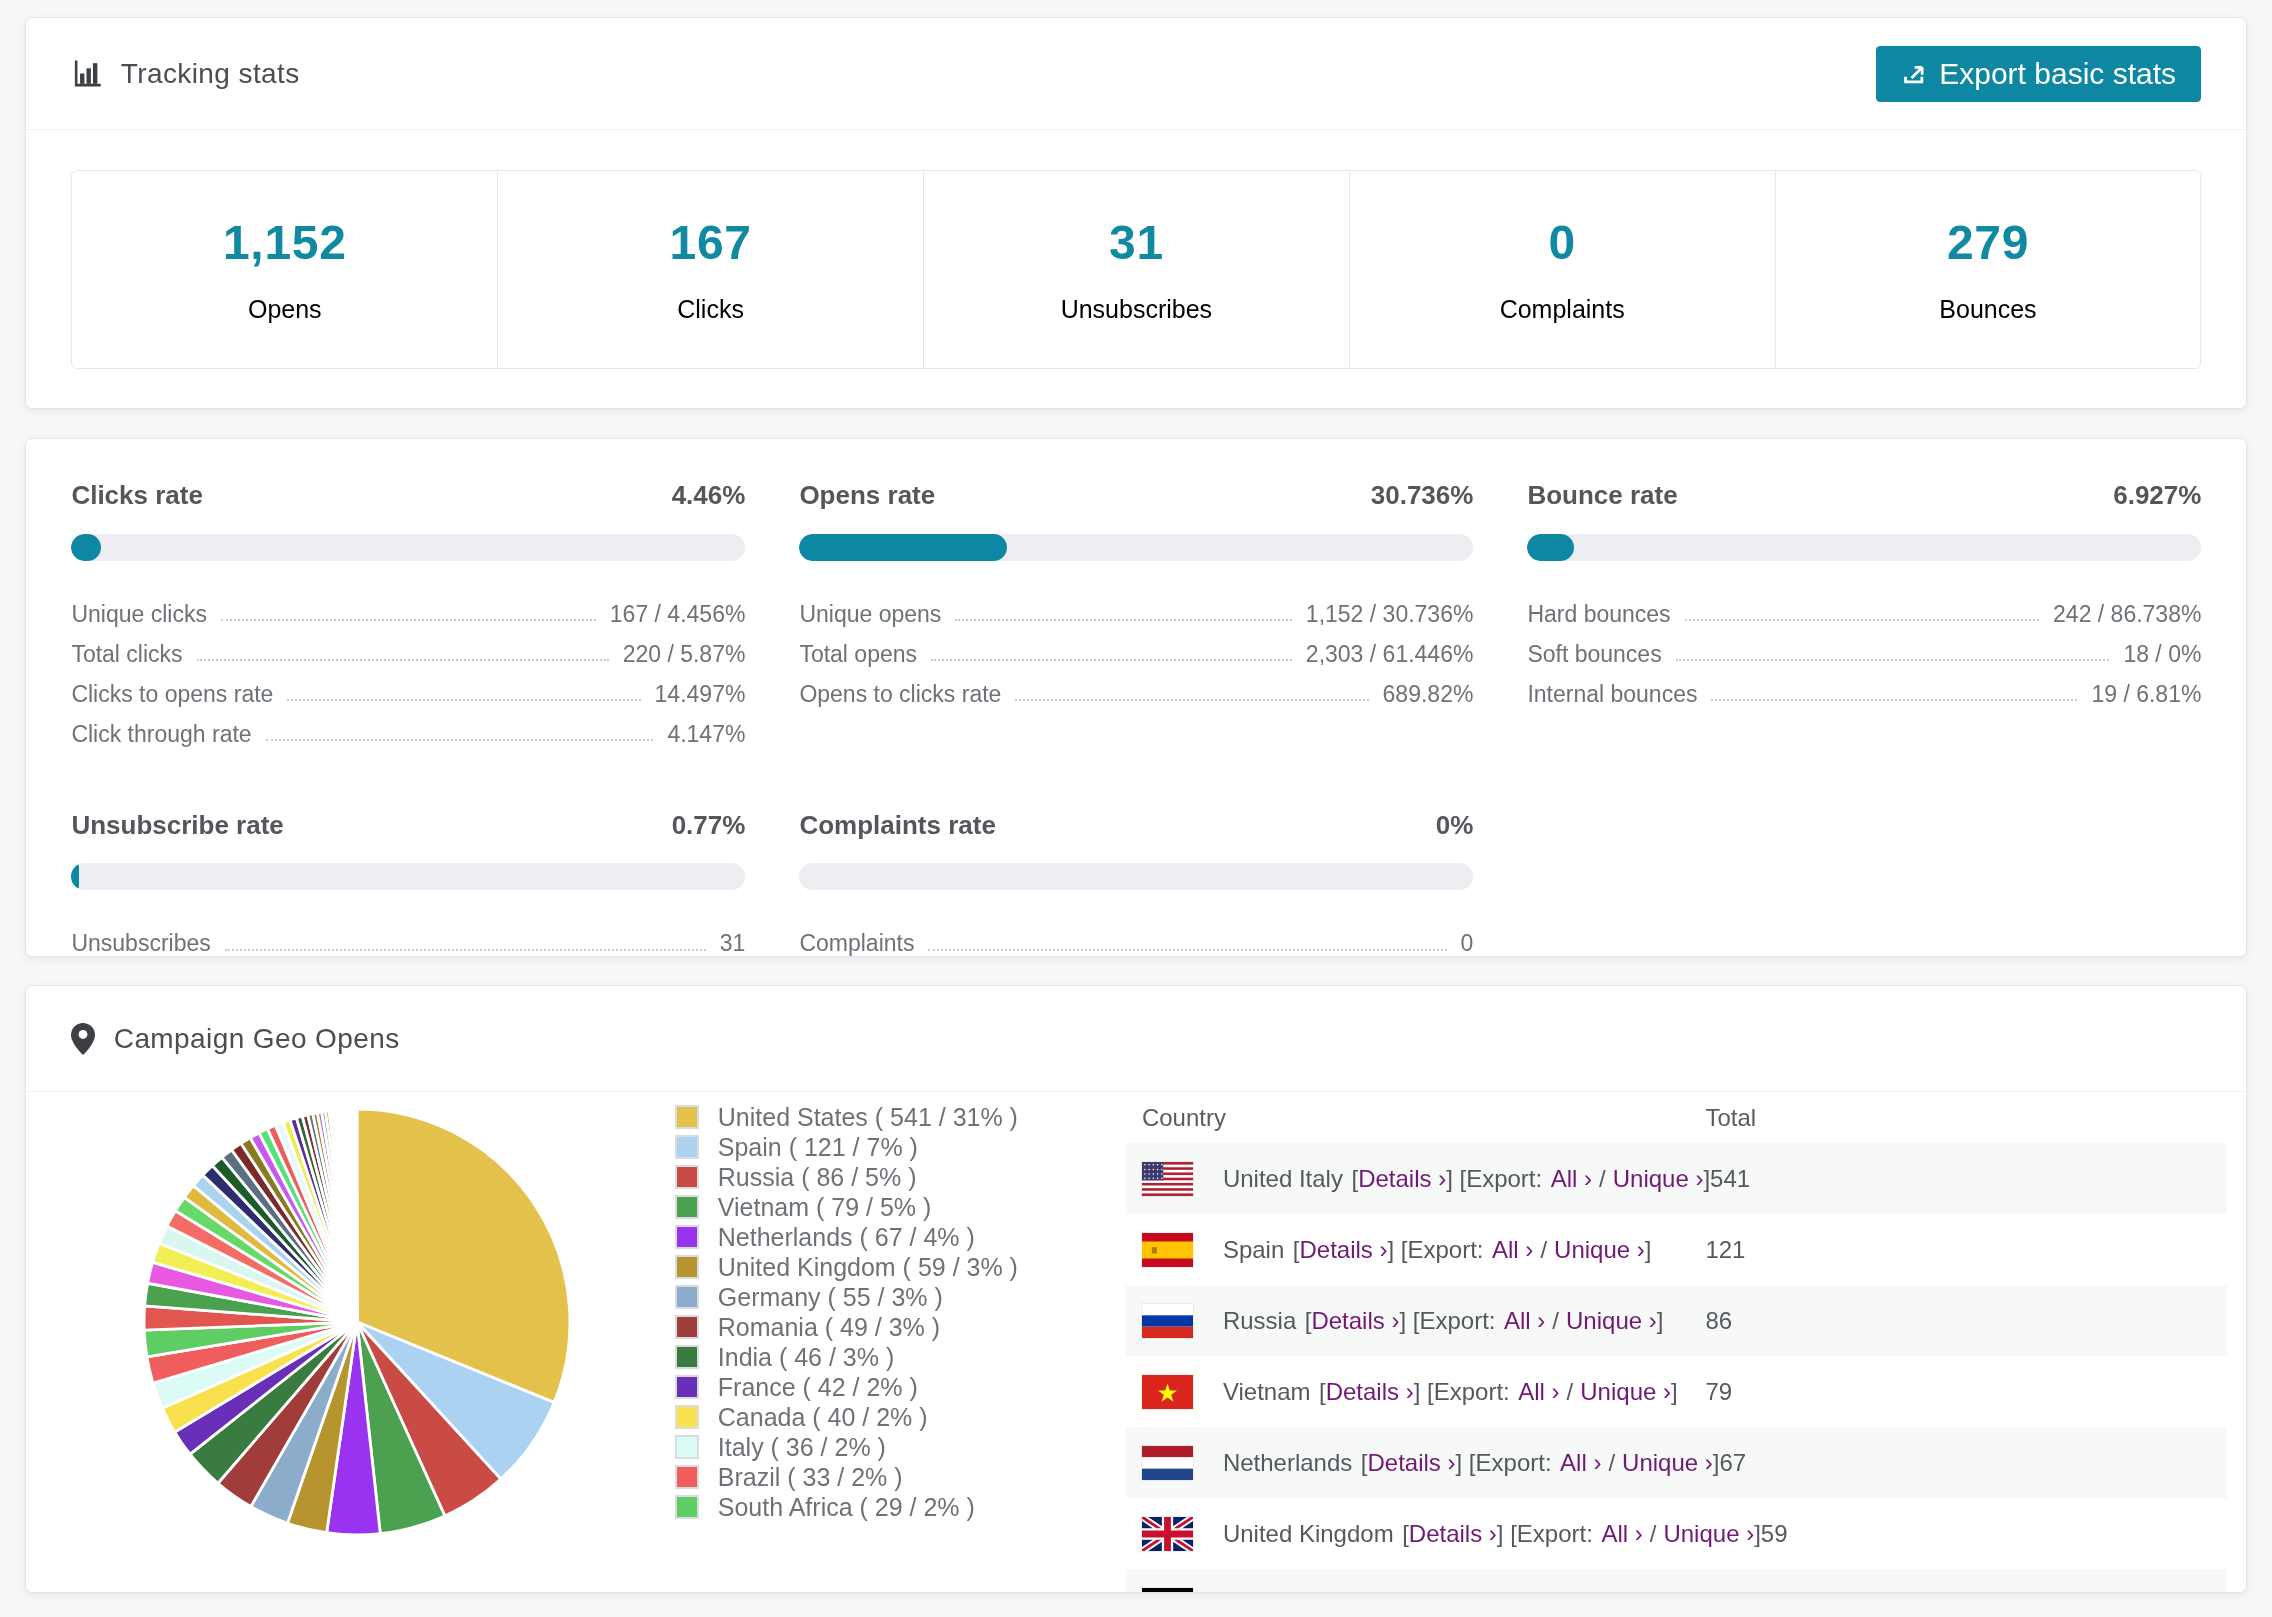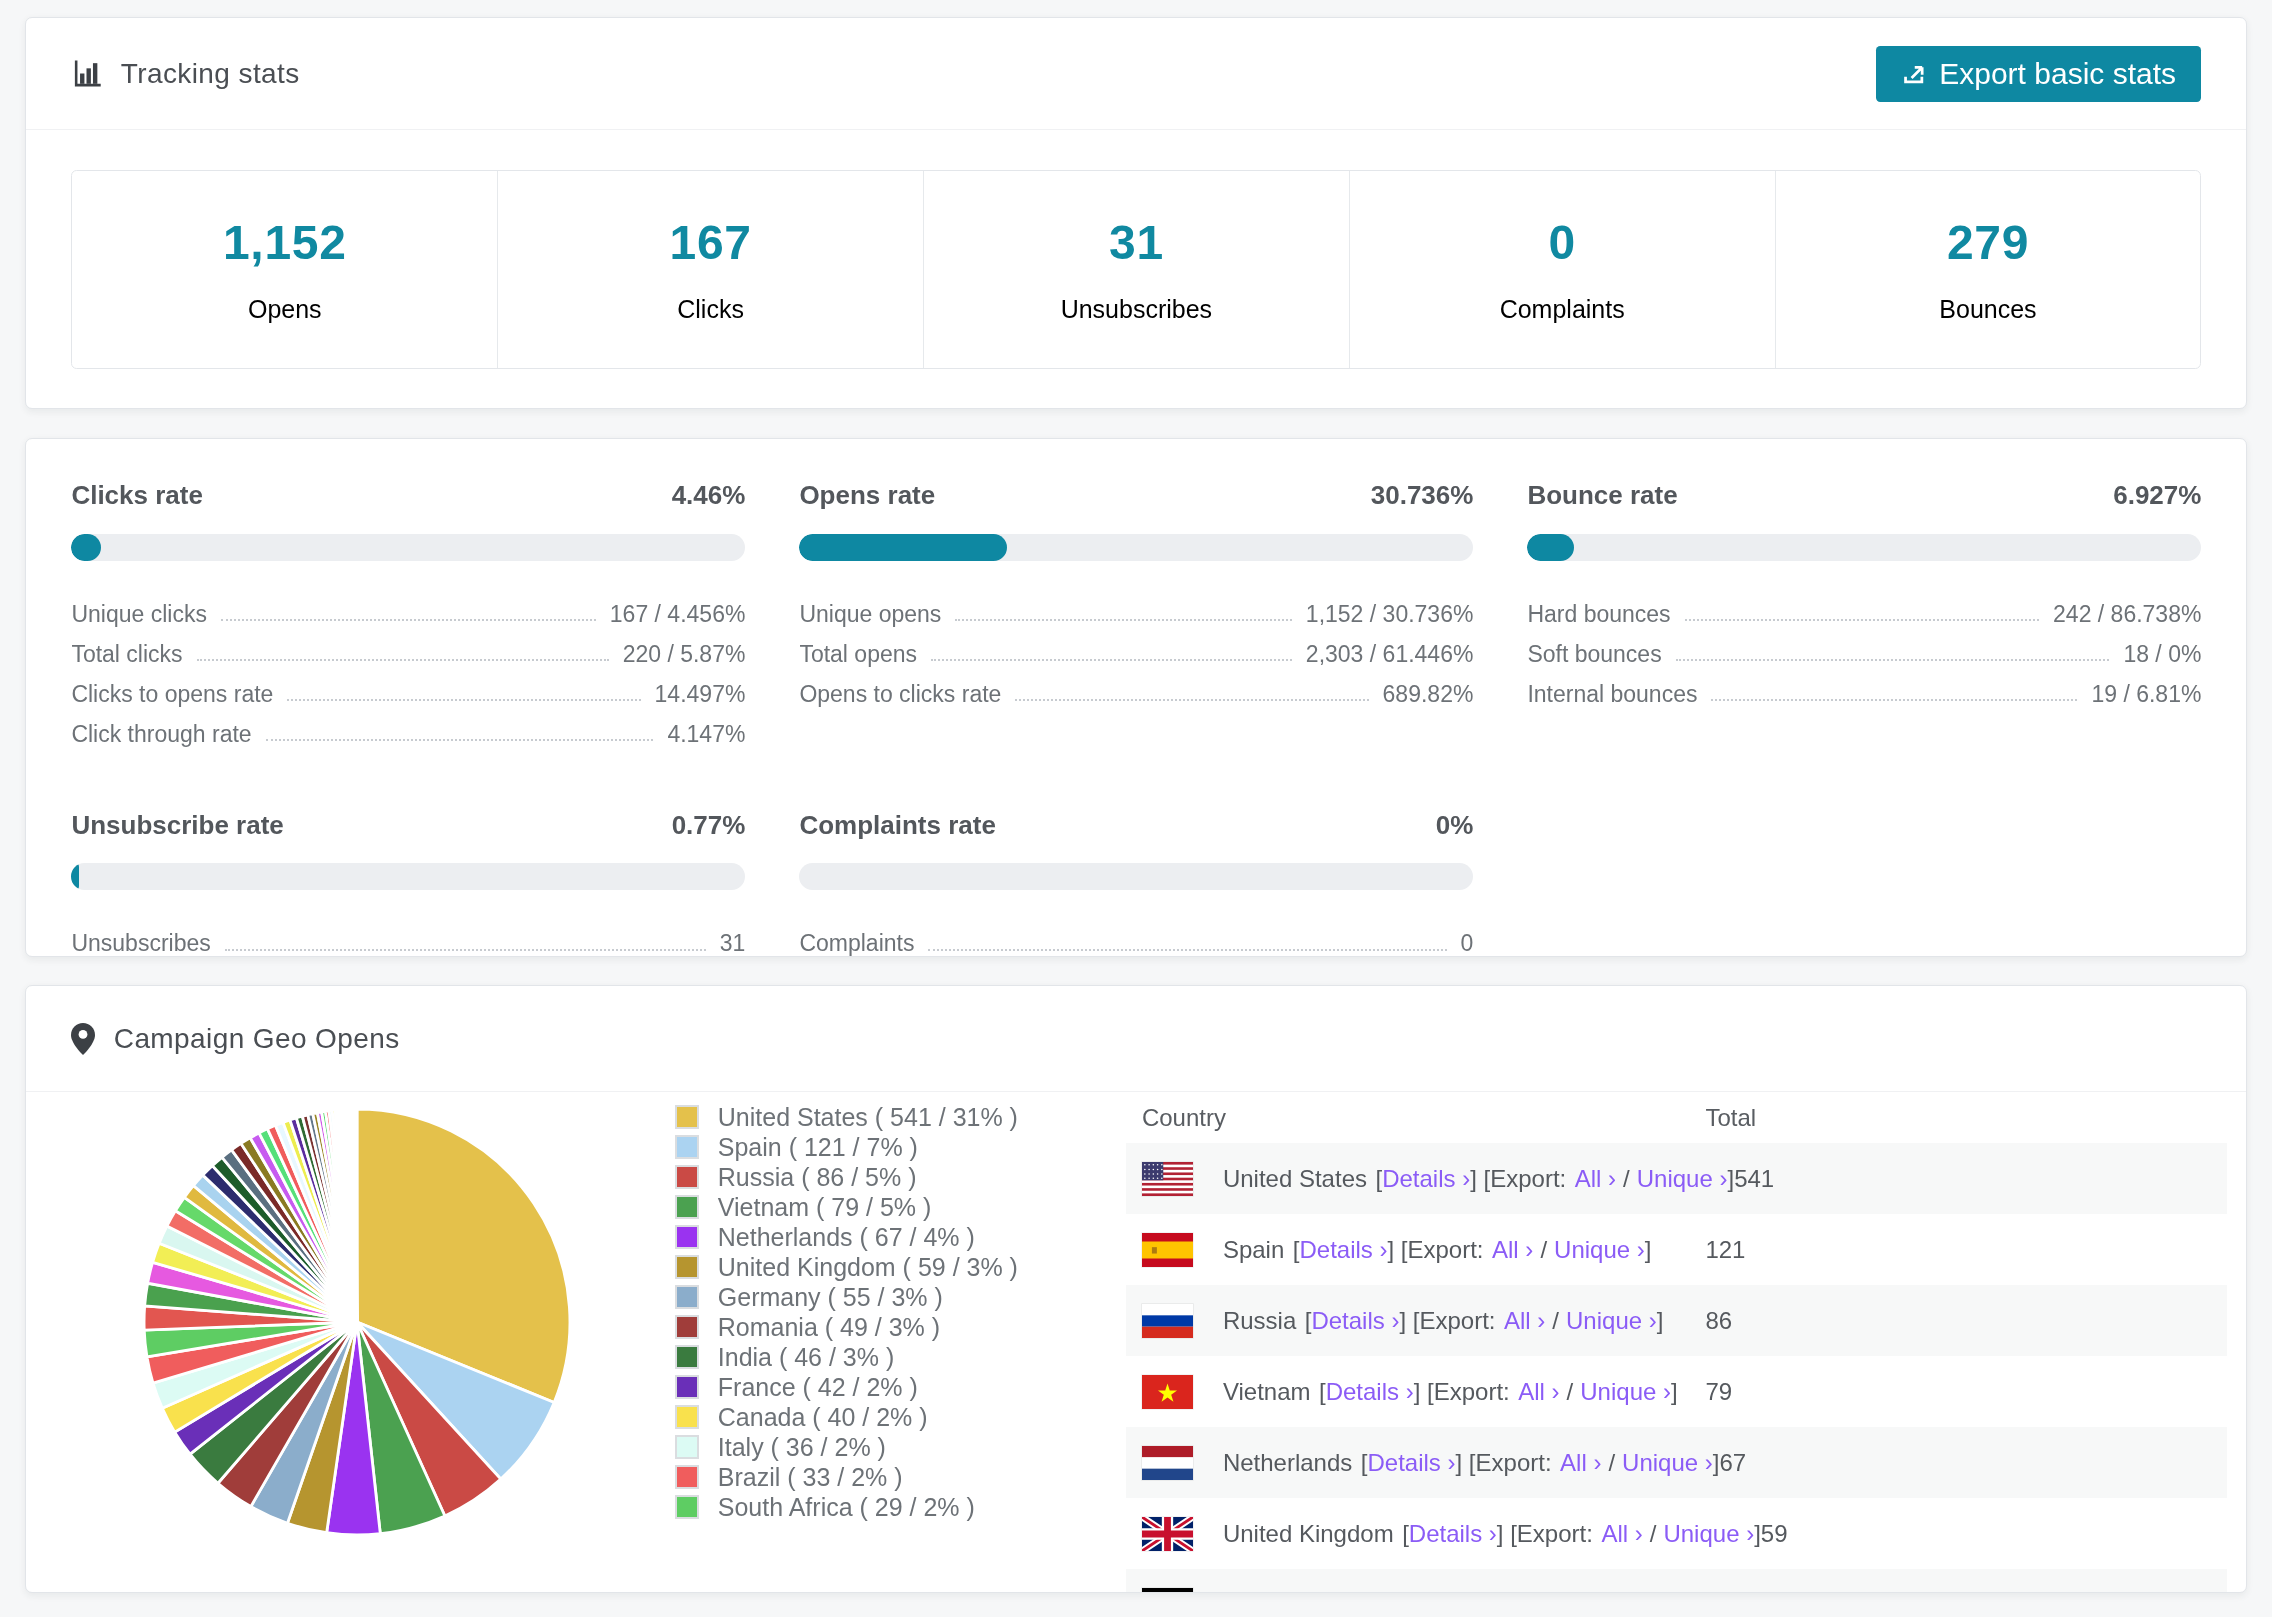--- a/index.html
+++ b/index.html
@@ -37,21 +37,21 @@
   .legend-label { font-size:25px; color:#6d7277; white-space:nowrap; }
   .geo-table { position:absolute; left:1100px; top:0; width:1101px; }
   .gt-head { display:flex; align-items:center; height:51px; font-size:24px; color:#595d62; }
   .gt-head .col-country { flex:1; padding-left:15.5px; }
   .gt-head .col-total { width:522px; }
   .gt-row { display:flex; align-items:center; height:71px; font-size:24px; color:#55595e; }
   .gt-row.odd { background:#f7f8f8; }
   .gt-row .cell-country { flex:1; display:flex; align-items:center; padding-left:15.5px; white-space:nowrap; }
   .gt-row .cell-total { width:522px; }
   .flag { width:51px; height:34px; margin-right:30px; flex:0 0 auto; box-shadow:0 0 0 0.7px rgba(0,0,0,.08); }
-  .cell-country a { color:#8b5cf6; text-decoration:none; cursor:pointer; }
+  .cell-country a { color:#701a75; text-decoration:none; cursor:pointer; }
   .syn { color:#55595e; }
   .sp { white-space:pre; }
   svg { display:block; }
 </style>
 </head>
 <body>
 
 <section class="card" id="card-tracking">
   <div class="card-header">
     <span>
@@ -376,21 +376,21 @@
               <circle cx="16" cy="23" r="1.1" fill="#fff"></circle>
               <circle cx="22" cy="4" r="1.1" fill="#fff"></circle>
               <circle cx="22" cy="10.5" r="1.1" fill="#fff"></circle>
               <circle cx="22" cy="17" r="1.1" fill="#fff"></circle>
               <circle cx="22" cy="23" r="1.1" fill="#fff"></circle>
               <circle cx="28" cy="4" r="1.1" fill="#fff"></circle>
               <circle cx="28" cy="10.5" r="1.1" fill="#fff"></circle>
               <circle cx="28" cy="17" r="1.1" fill="#fff"></circle>
               <circle cx="28" cy="23" r="1.1" fill="#fff"></circle>
             </svg>
-            <span>United States</span>
+            <span>United Italy</span>
             <span class="syn sp" style="margin-left: 8.5px;">[</span>
             <a>Details ›</a>
             <span class="syn sp">] [Export:</span>
             <a style="margin-left: 8.5px;">All ›</a>
             <span class="syn sp" style="margin: 0px 7px;">/</span>
             <a>Unique ›</a>
             <span class="syn">]</span>
           </div>
           <div class="cell-total">541</div>
         </div>

